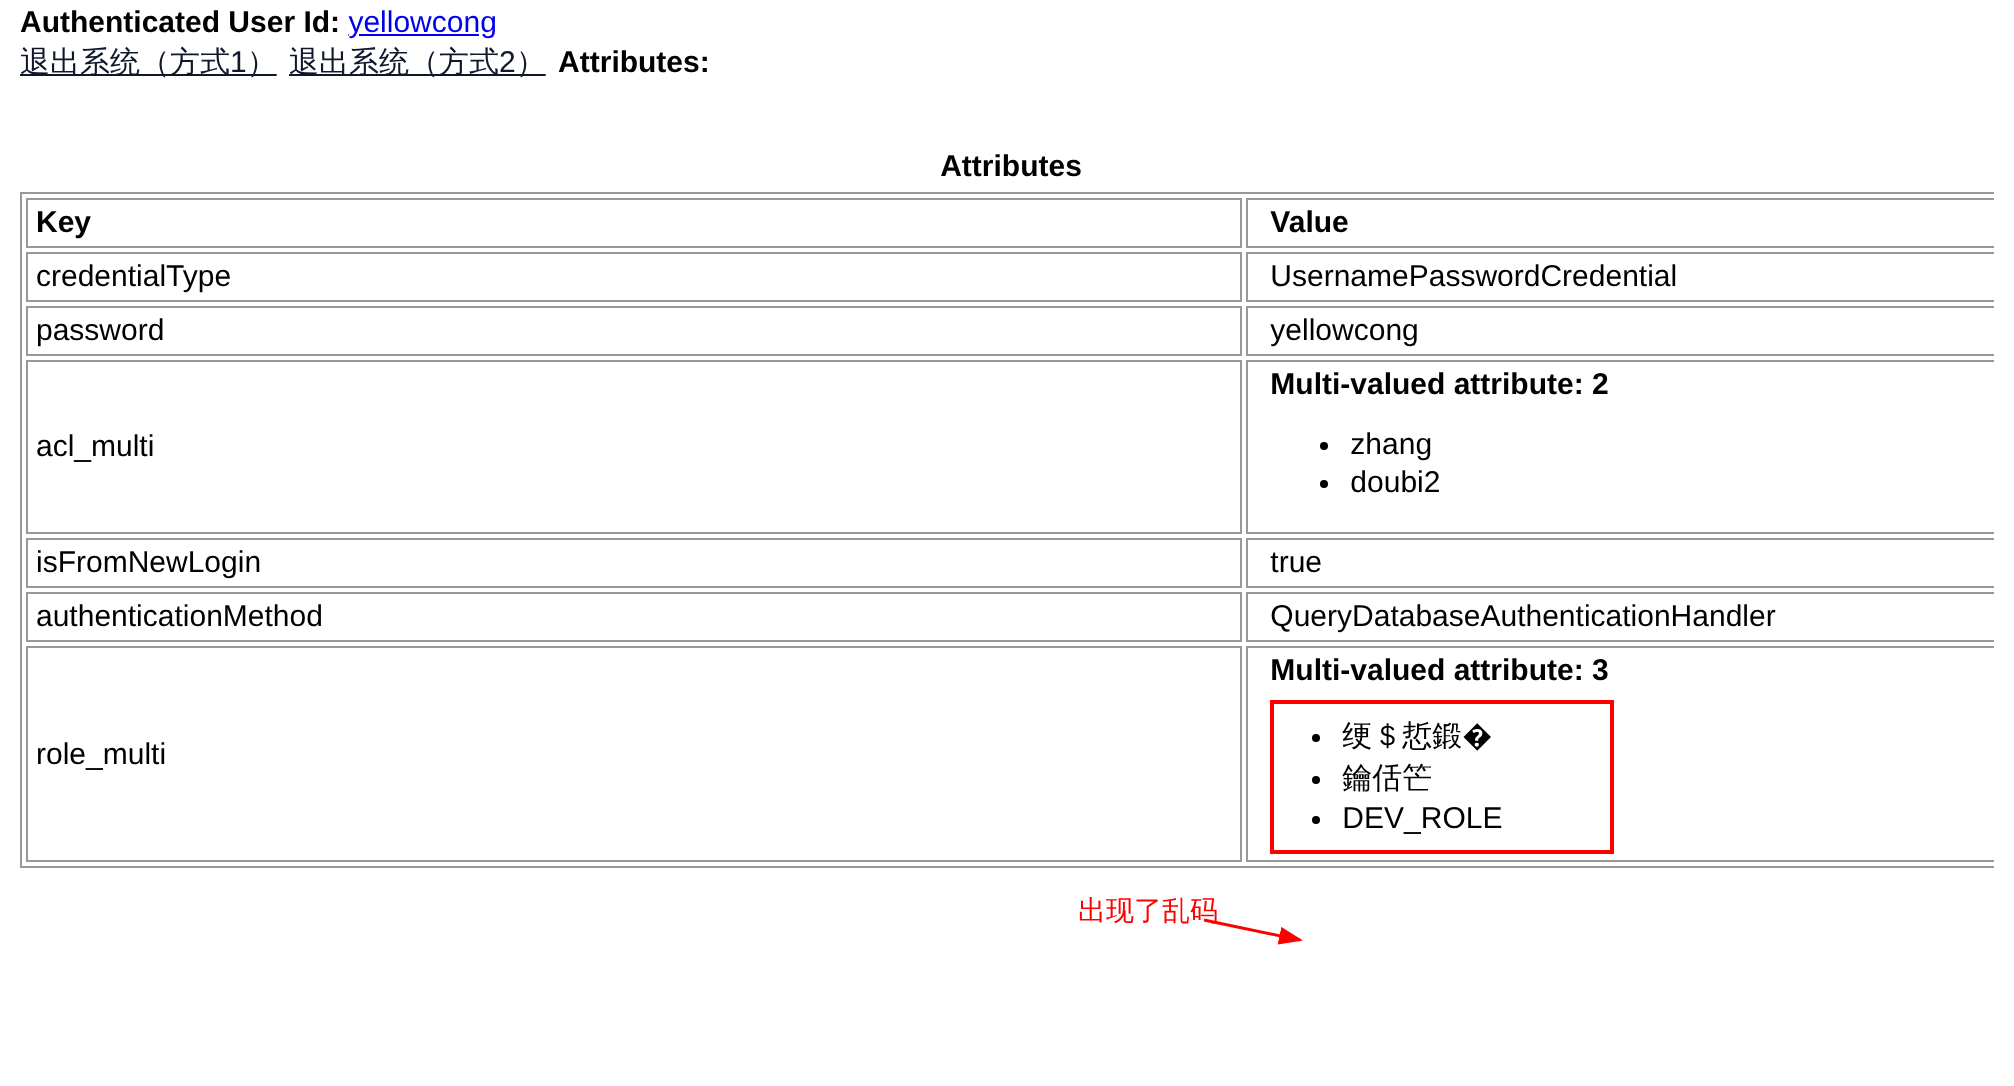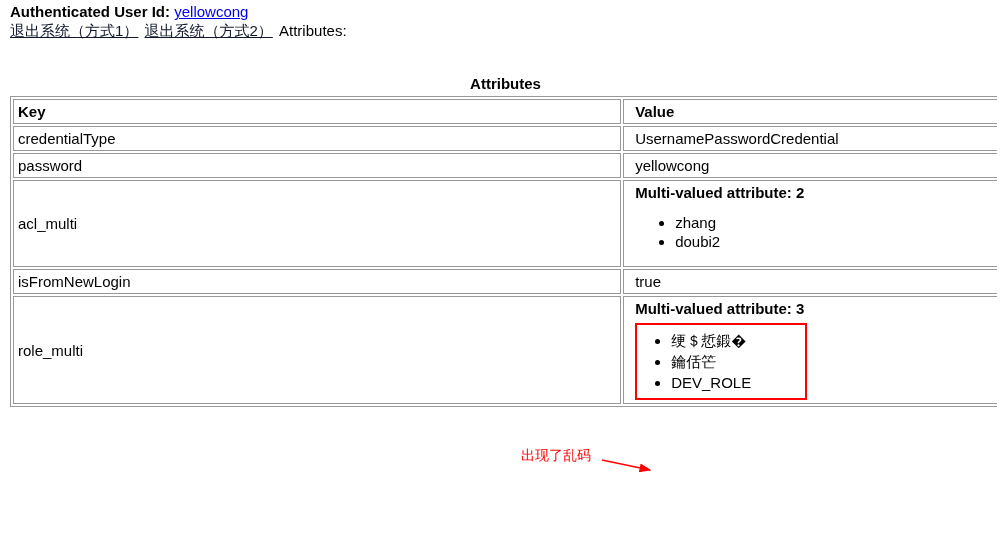--- a/index.html
+++ b/index.html
@@ -23,21 +23,21 @@
     .user-link {
       color: #0000ee;
       text-decoration: underline;
     }
     .logout-link {
       color: #0f172a;
       text-decoration: underline;
       margin-right: 2px;
     }
     .attributes-label {
-      font-weight: normal;
+      font-weight: bold;
     }
     .table-wrapper {
       margin-top: 30px;
       width: 100%;
       overflow: hidden;
     }
     table {
       border-collapse: separate;
       border-spacing: 2px;
       border: 1px solid #999;
@@ -87,21 +87,21 @@
       margin: 0;
       padding-left: 24px;
     }
     .annotation {
       position: absolute;
       color: #ff0000;
       font-size: 14px;
       font-family: "Microsoft YaHei", sans-serif;
     }
     .annotation-text {
-      left: 521px;
+      left: 539px;
       top: 447px;
     }
     .arrow-svg {
       position: absolute;
       left: 600px;
       top: 452px;
       pointer-events: none;
     }
   </style>
 </head>
@@ -143,20 +143,24 @@
               <li>zhang</li>
               <li>doubi2</li>
             </ul>
           </td>
         </tr>
         <tr>
           <td class="col-key">isFromNewLogin</td>
           <td class="col-value">true</td>
         </tr>
         <tr>
+          <td class="col-key">authenticationMethod</td>
+          <td class="col-value">QueryDatabaseAuthenticationHandler</td>
+        </tr>
+        <tr>
           <td class="col-key">role_multi</td>
           <td class="col-value">
             <div class="multi-label">Multi-valued attribute: 3</div>
             <div class="red-box">
               <ul>
                 <li>绠＄悊鍛�</li>
                 <li>鑰佸笀</li>
                 <li>DEV_ROLE</li>
               </ul>
             </div>

